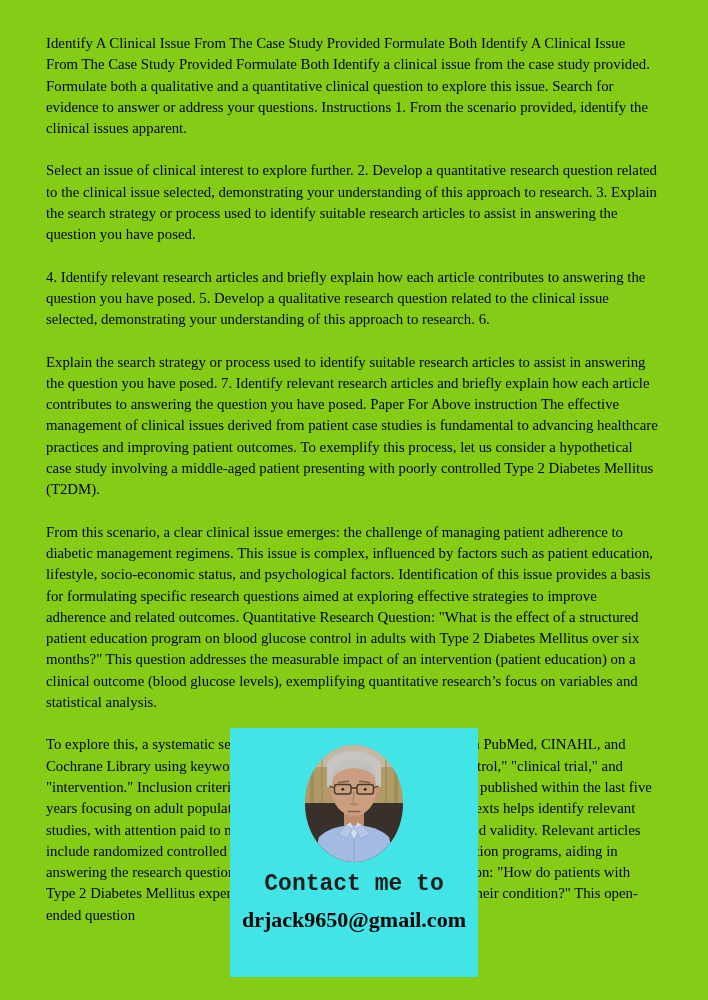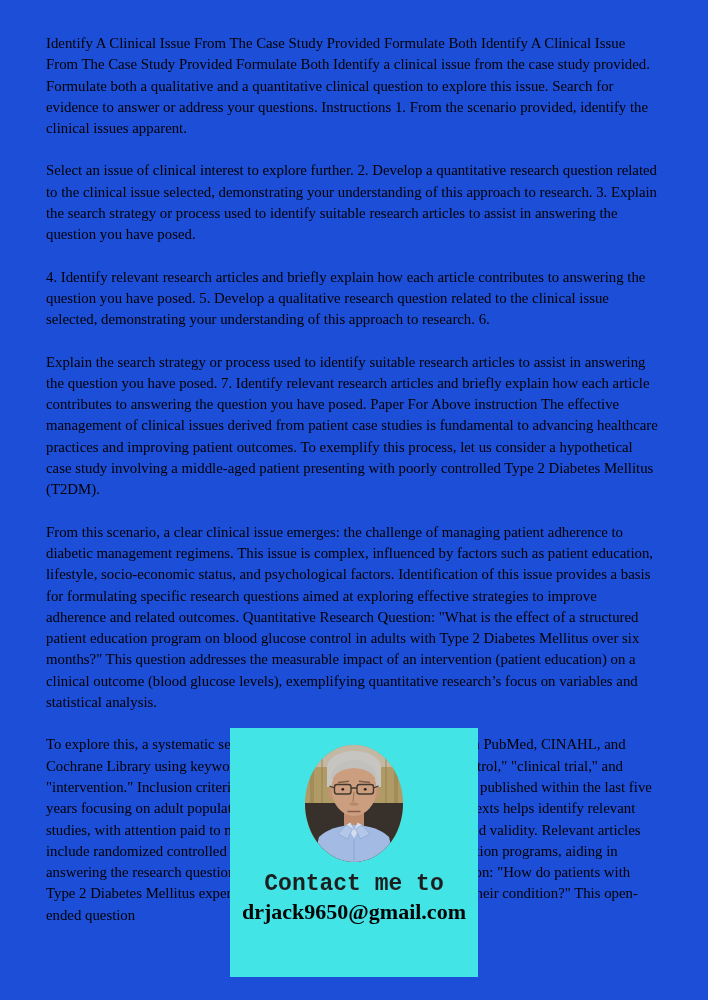--- a/index.html
+++ b/index.html
@@ -1,21 +1,21 @@
 <!DOCTYPE html>
 <html><head>
 <meta charset="utf-8">
 <style>
   * { margin: 0; padding: 0; box-sizing: border-box; }
   html, body { background: #ffffff; }
   .page {
     position: relative;
     width: 708px;
     height: 1000px;
-    background: #1d4ed8;
+    background: #84cc16;
     overflow: hidden;
     font-family: "Liberation Serif", serif;
   }
   .doc {
     position: absolute;
     left: 46px;
     top: 33px;
     width: 614px;
     color: #000000;
   }
@@ -43,21 +43,21 @@
   .photo-wrap svg { display: block; width: 98px; height: 117px; }
   .headline {
     margin-top: 7px;
     font-family: Liberation Mono, monospace;
     font-weight: 700;
     font-size: 23px;
     line-height: 30px;
     color: #1e1e1e;
   }
   .email {
-    margin-top: 0;
+    margin-top: 8px;
     font-family: "Liberation Serif", serif;
     font-weight: 700;
     font-size: 22px;
     line-height: 26px;
     color: #050505;
   }
 </style>
 </head>
 <body>
 

